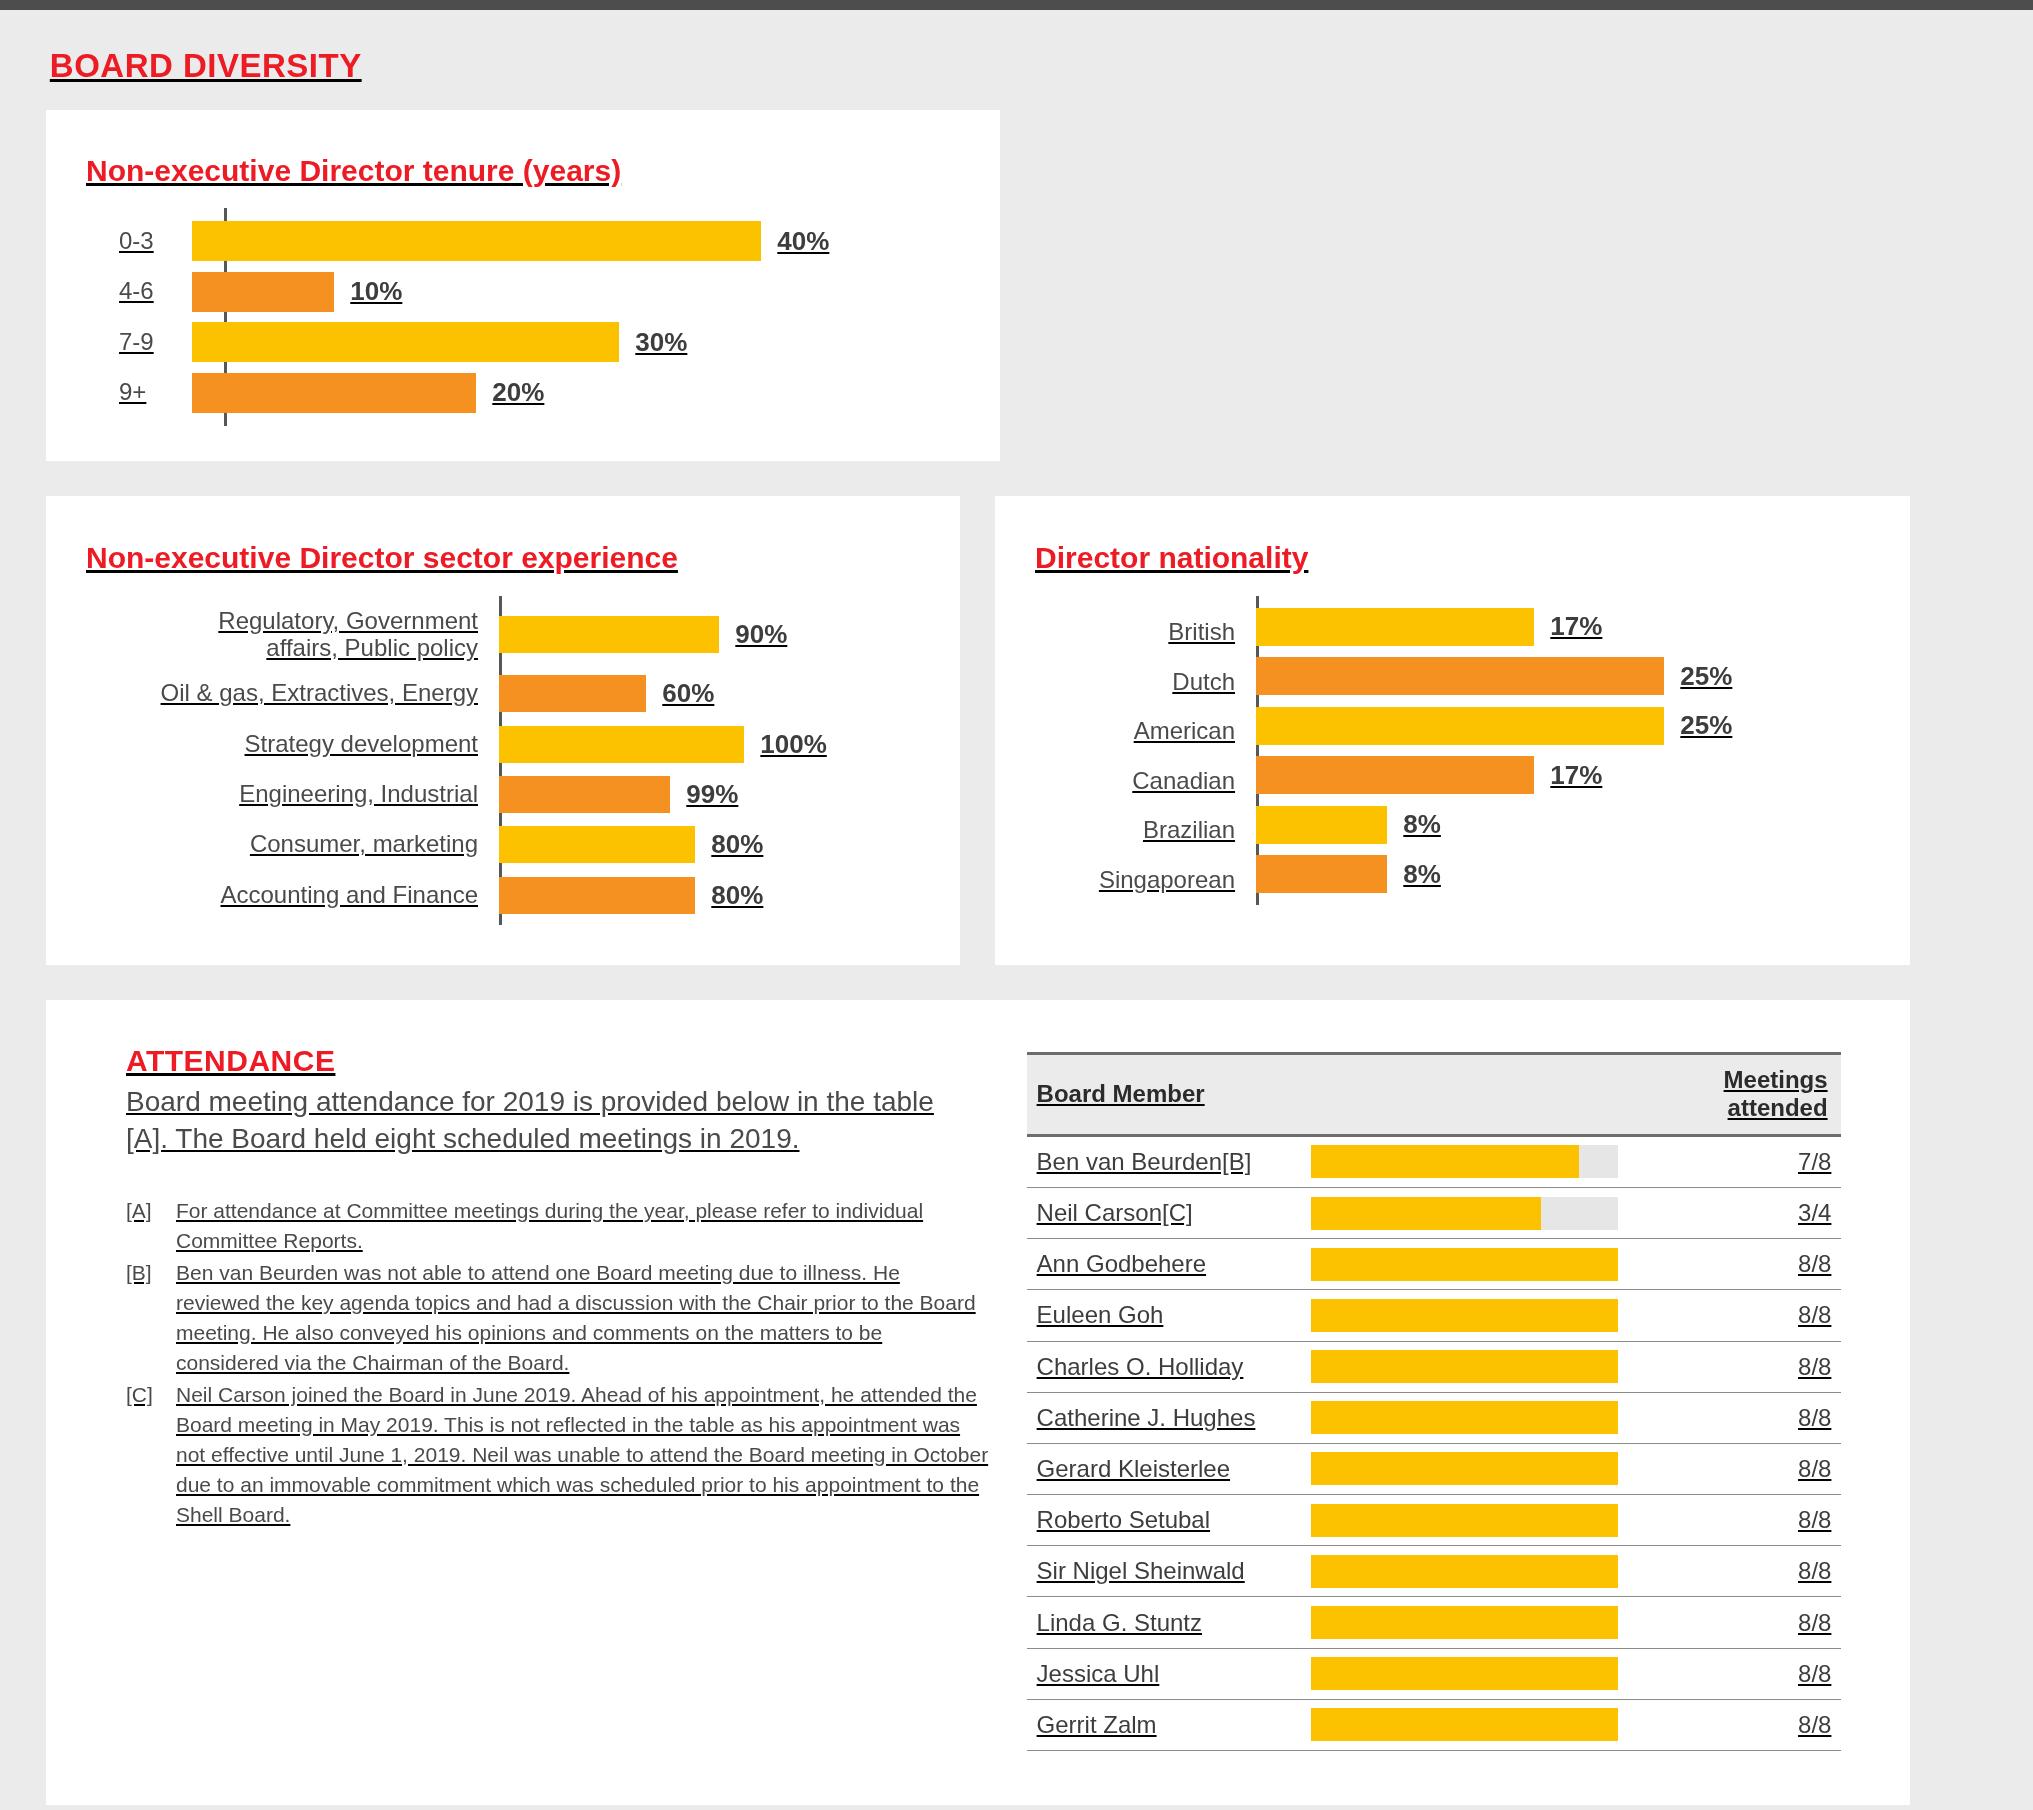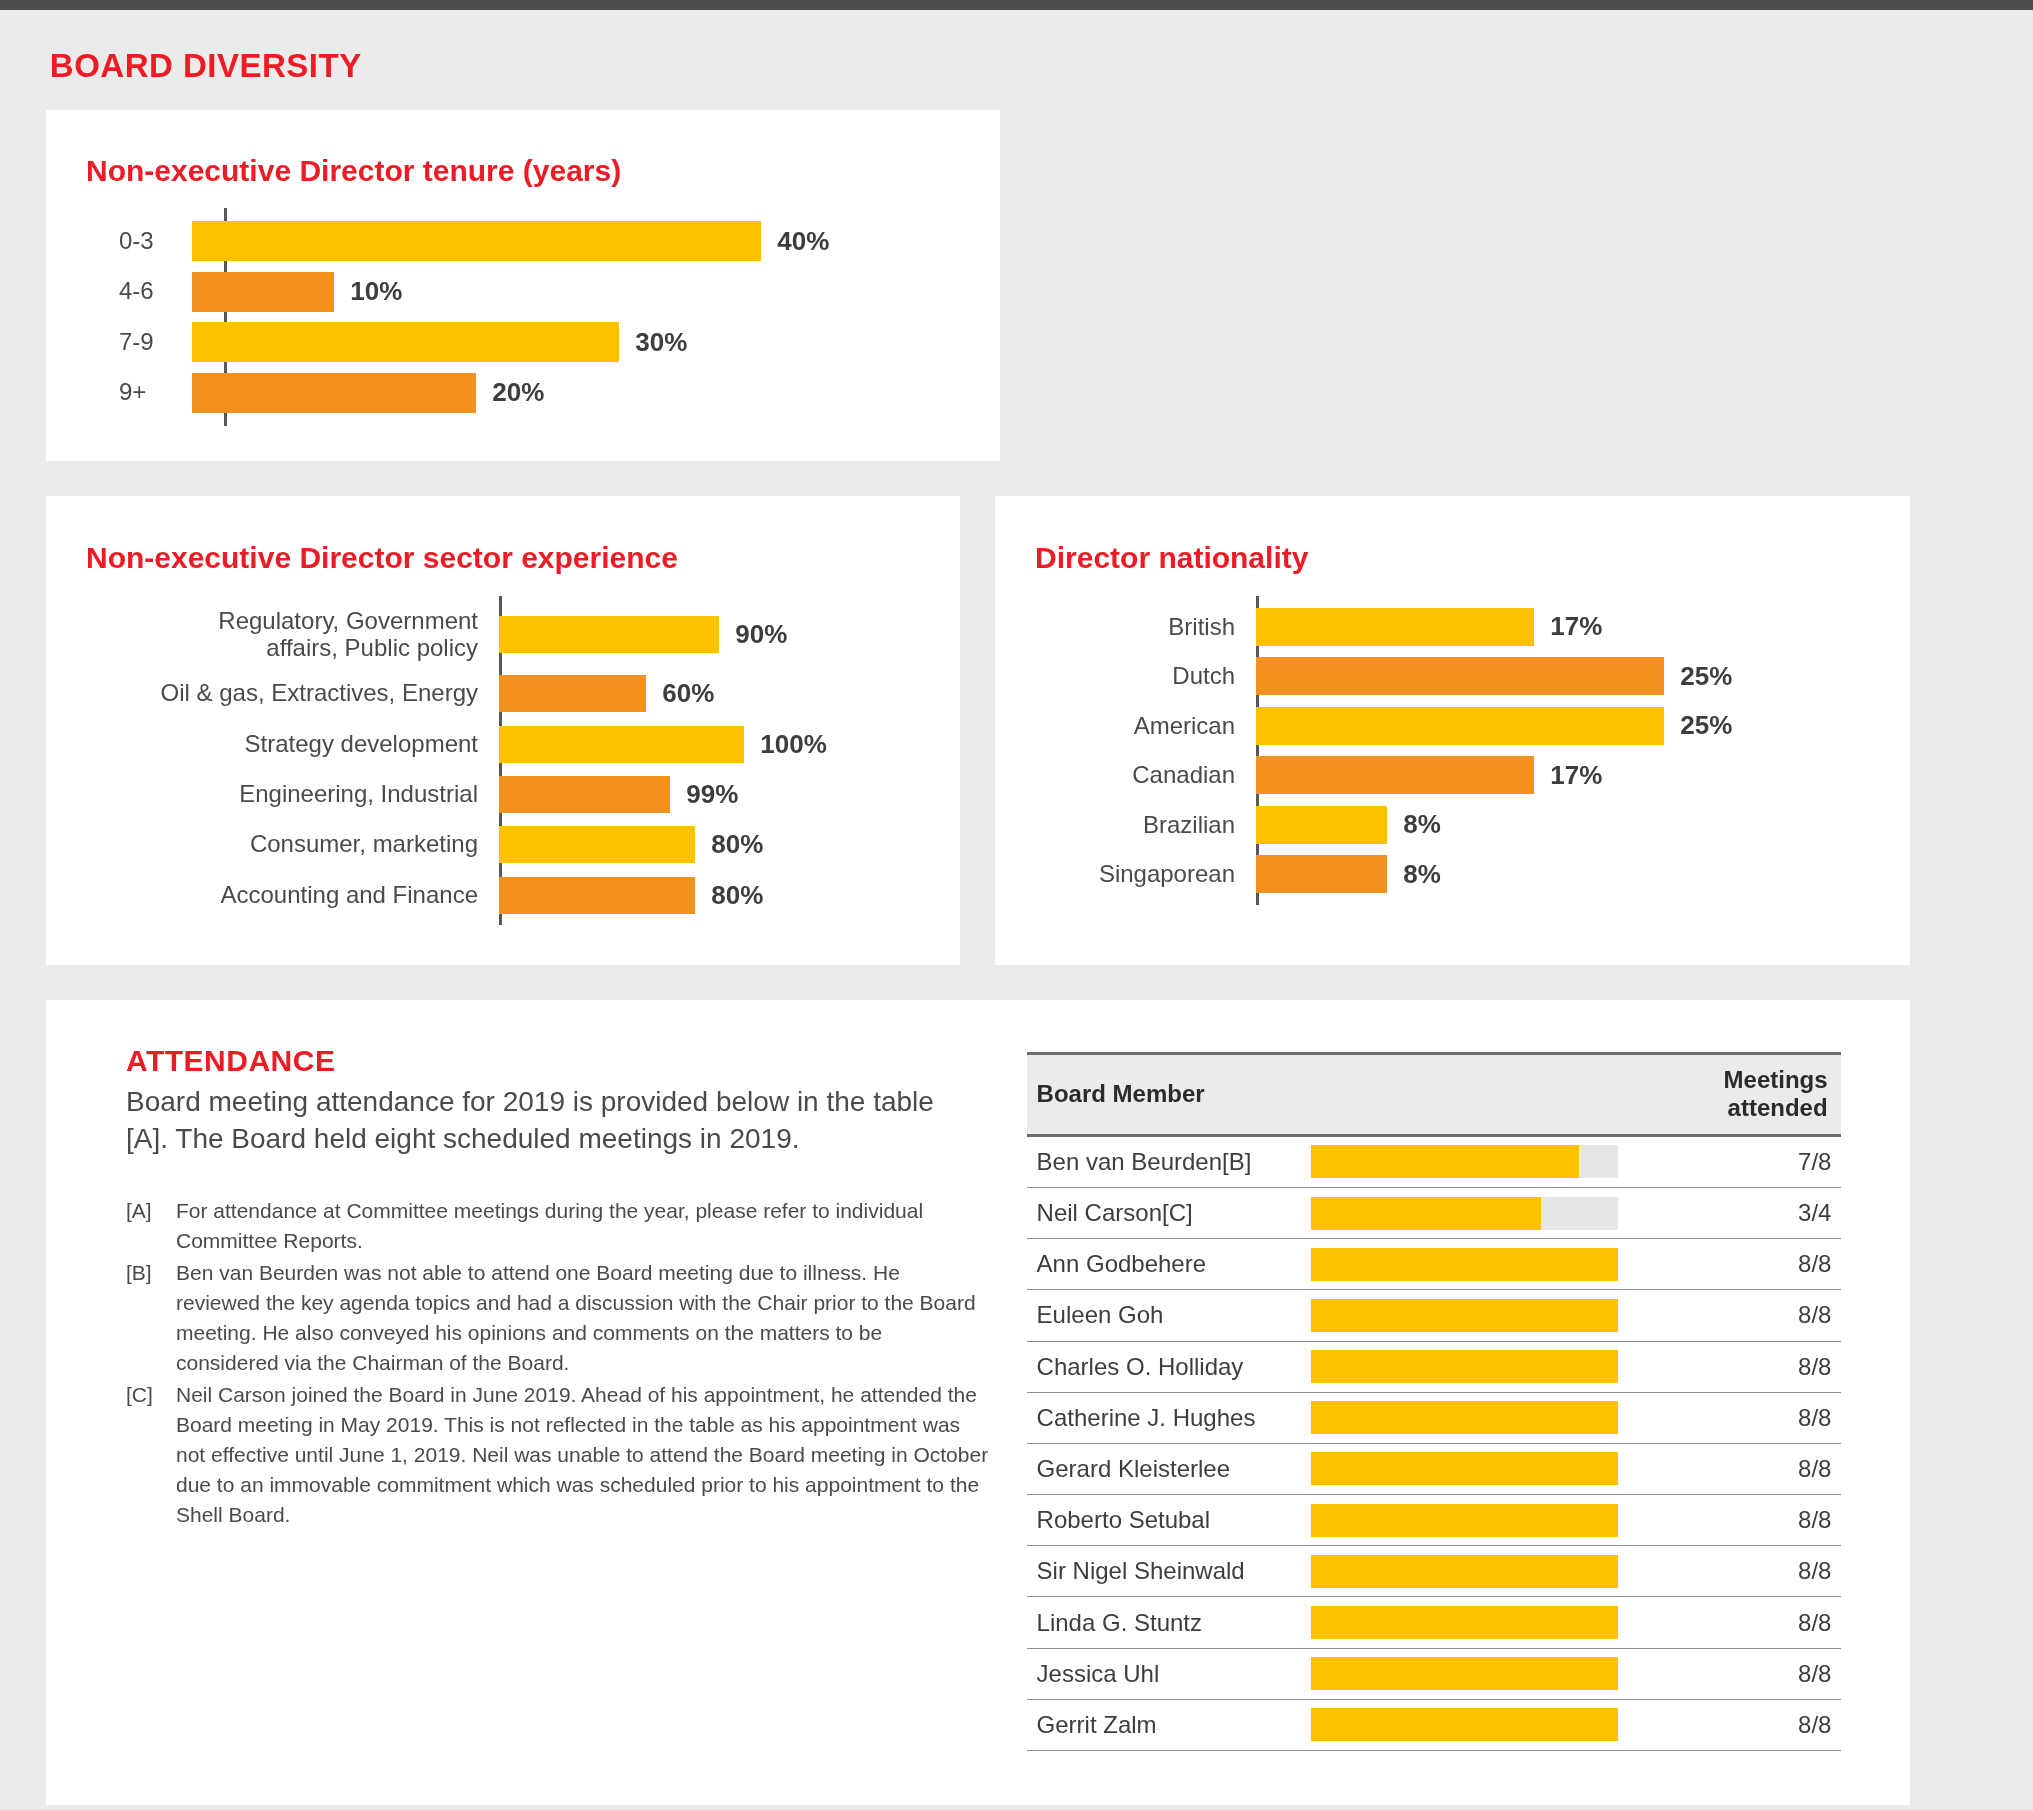--- a/index.html
+++ b/index.html
@@ -5,21 +5,21 @@
   * { box-sizing: border-box; margin: 0; padding: 0; }
   html, body {
     width: 2034px;
     background: #ebebeb;
     font-family: "Liberation Sans", sans-serif;
   }
   body { padding: 0 0 29px 0; }
 
   .topbar { height: 9.6px; background: #4d4d4d; width: 100%; }
 
-  .page { width: 1956px; padding: 0 46px; }
+  .page { width: 1956px; padding: 0 46px; text-decoration: underline; }
 
   .section-title {
     color: #ed1c24;
     font-weight: bold;
     letter-spacing: 0.5px;
   }
   .main-heading { font-size: 33px; margin: 37px 0 25px 3.8px; }
 
   .grid-row { display: flex; gap: 35px; }
   .card {
@@ -83,21 +83,21 @@
   
   #sector-chart .bar-label { width: 413px; }
   #sector-chart .axis-line { left: 413px; top: -11.5px; bottom: -11.5px; }
   #sector-chart .bar { height: 37px; }
   #sector-chart .bar-row { margin-bottom: 13.4px; }
 
   
   #nat-chart .bar-label { width: 221px; }
   #nat-chart .axis-line { left: 221px; top: -11.5px; bottom: -11.5px; }
   #nat-chart .bar { height: 38px; }
-  #nat-chart .bar-row { margin-bottom: 11.5px; }
+  #nat-chart .bar-row { margin-bottom: 11.5px; align-items: flex-end; }
 
   
   .attendance-card {
     background: #ffffff;
     margin-top: 35px;
     padding: 44px 40px 54px 40px;
     display: flex;
     gap: 38px;
   }
   .att-left { width: 903px; padding-left: 40px; }

